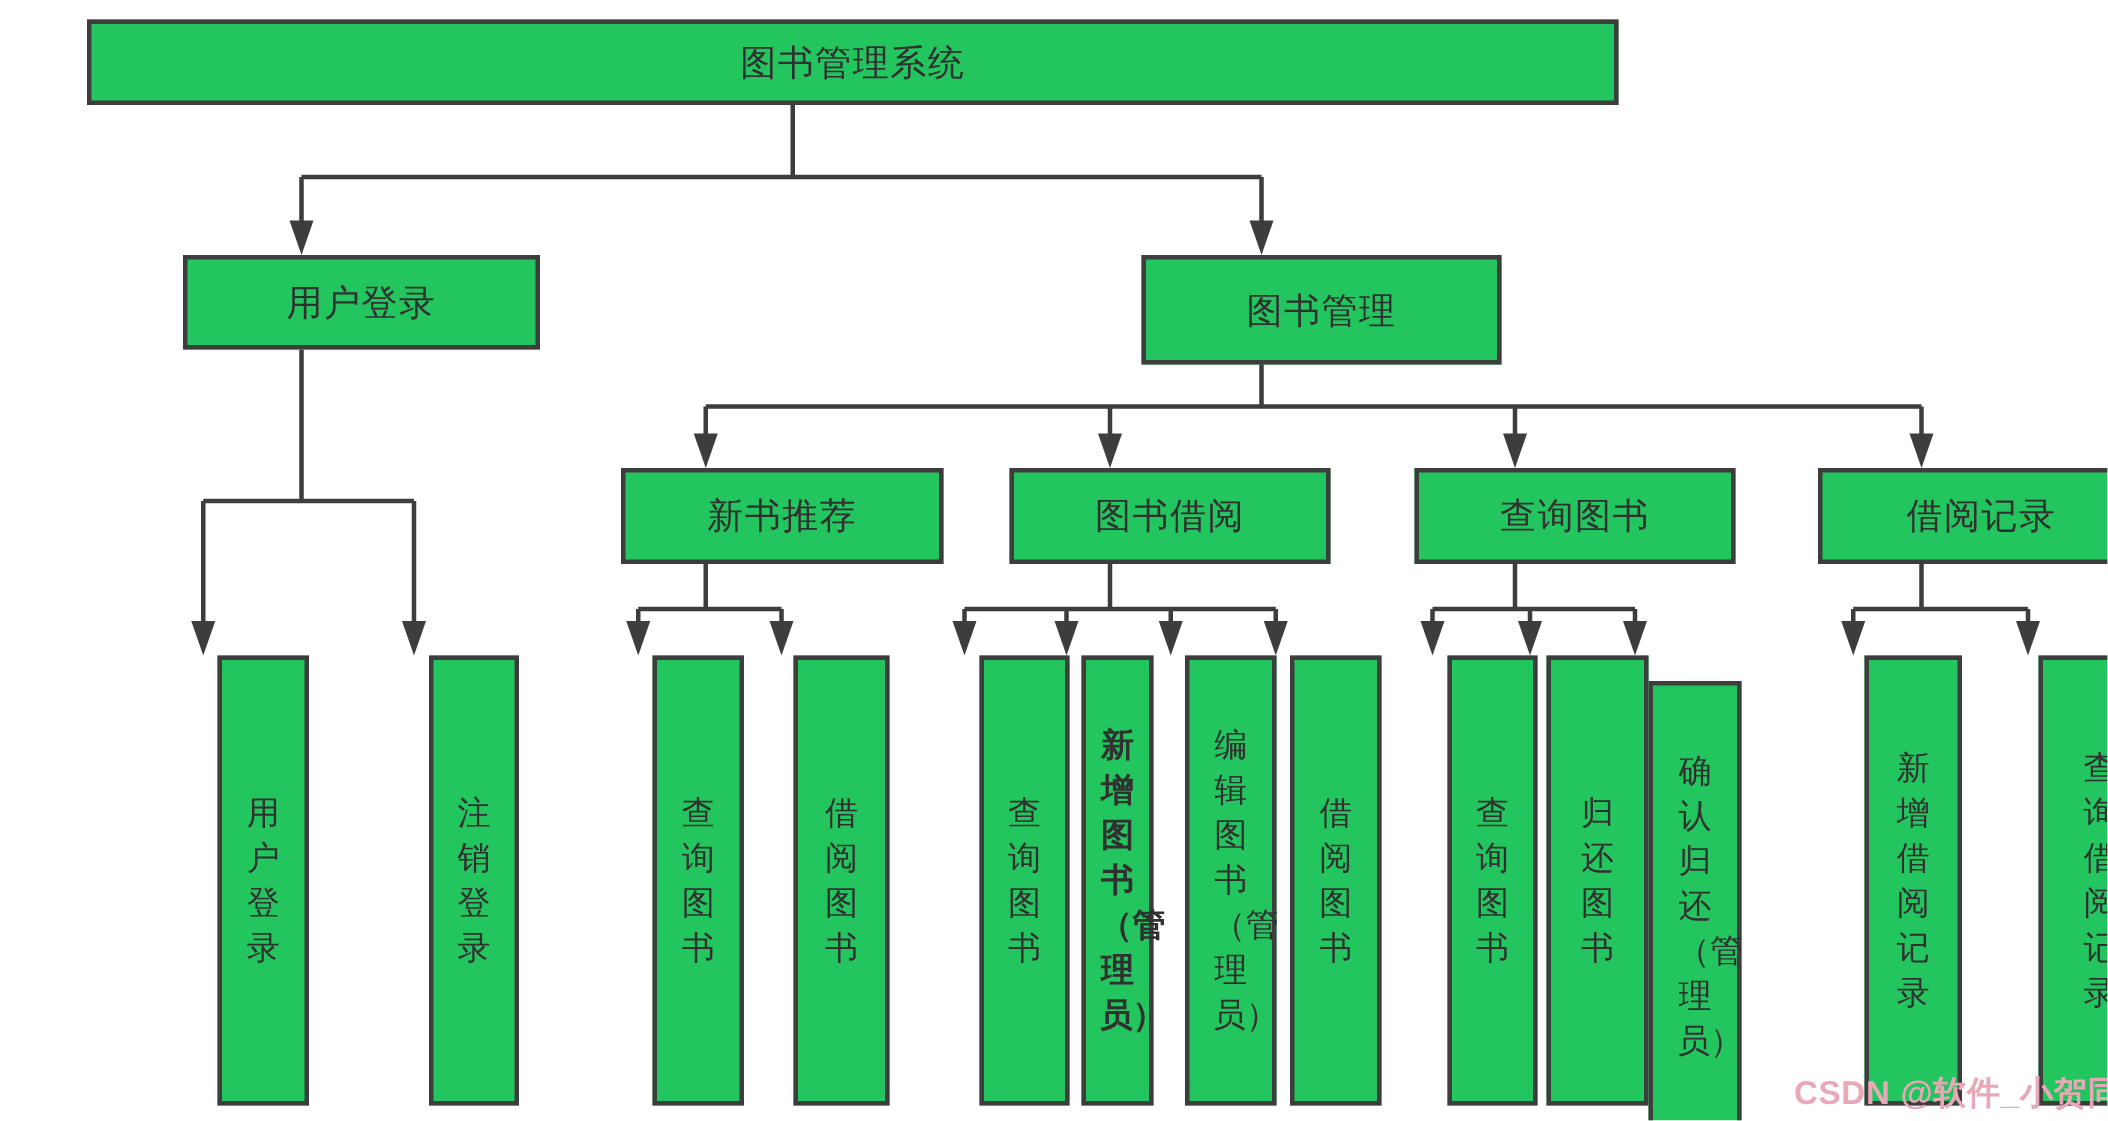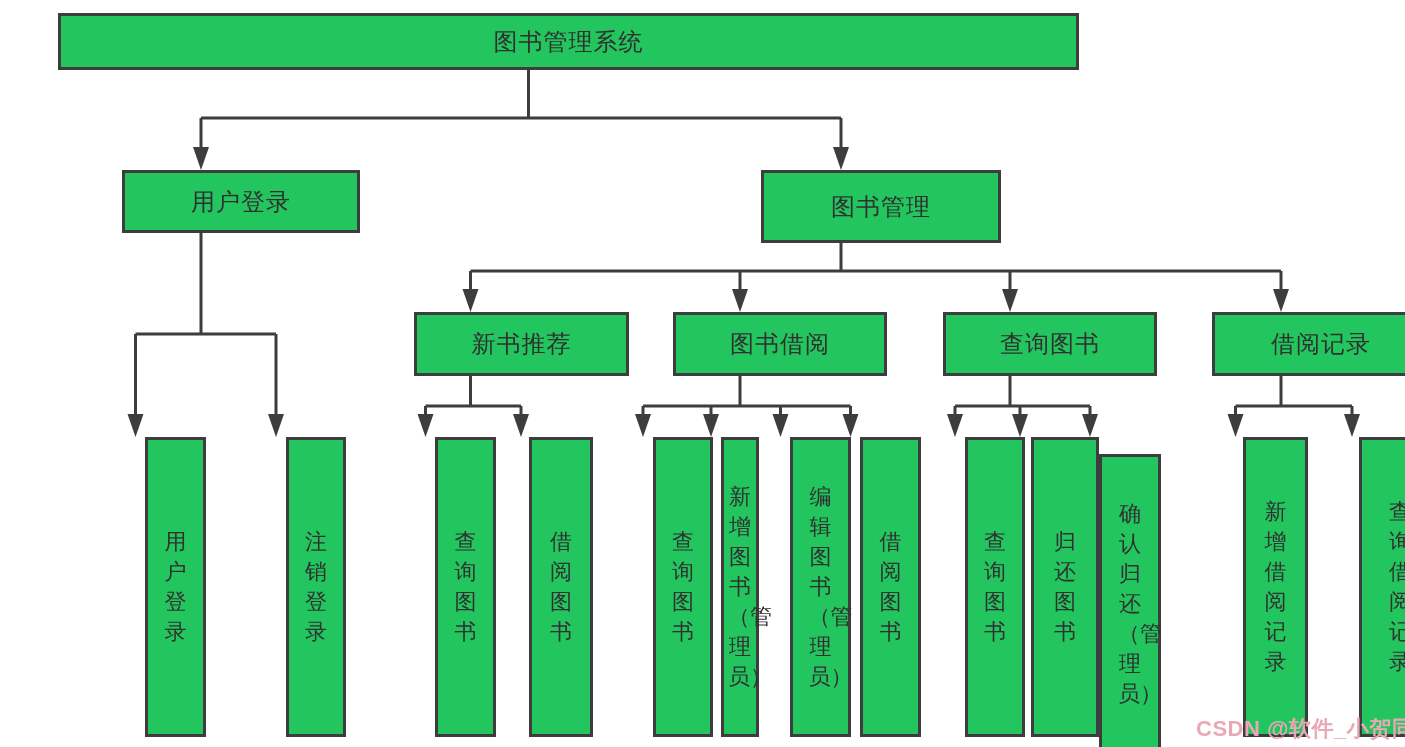--- a/index.html
+++ b/index.html
@@ -150,21 +150,21 @@
   <div class="node vbox" style="left:395px; top:437px; width:61px; height:300px;">
     <span class="vlabel">查询图书</span>
   </div>
   <div class="node vbox" style="left:489px; top:437px; width:64px; height:300px;">
     <span class="vlabel">借阅图书</span>
   </div>
 
   <div class="node vbox" style="left:613px; top:437px; width:60px; height:300px;">
     <span class="vlabel">查询图书</span>
   </div>
-  <div class="node vbox" style="left:681px; top:437px; width:38px; height:300px;">
+  <div class="node vbox" style="left:681px; top:437px; width:48px; height:300px;font-weight:bold;">
     <span class="vlabel">新增图书（管理员）</span>
   </div>
   <div class="node vbox" style="left:750px; top:437px; width:61px; height:300px;">
     <span class="vlabel">编辑图书（管理员）</span>
   </div>
   <div class="node vbox" style="left:820px; top:437px; width:61px; height:300px;">
     <span class="vlabel">借阅图书</span>
   </div>
 
   <div class="node vbox" style="left:925px; top:437px; width:60px; height:300px;">

